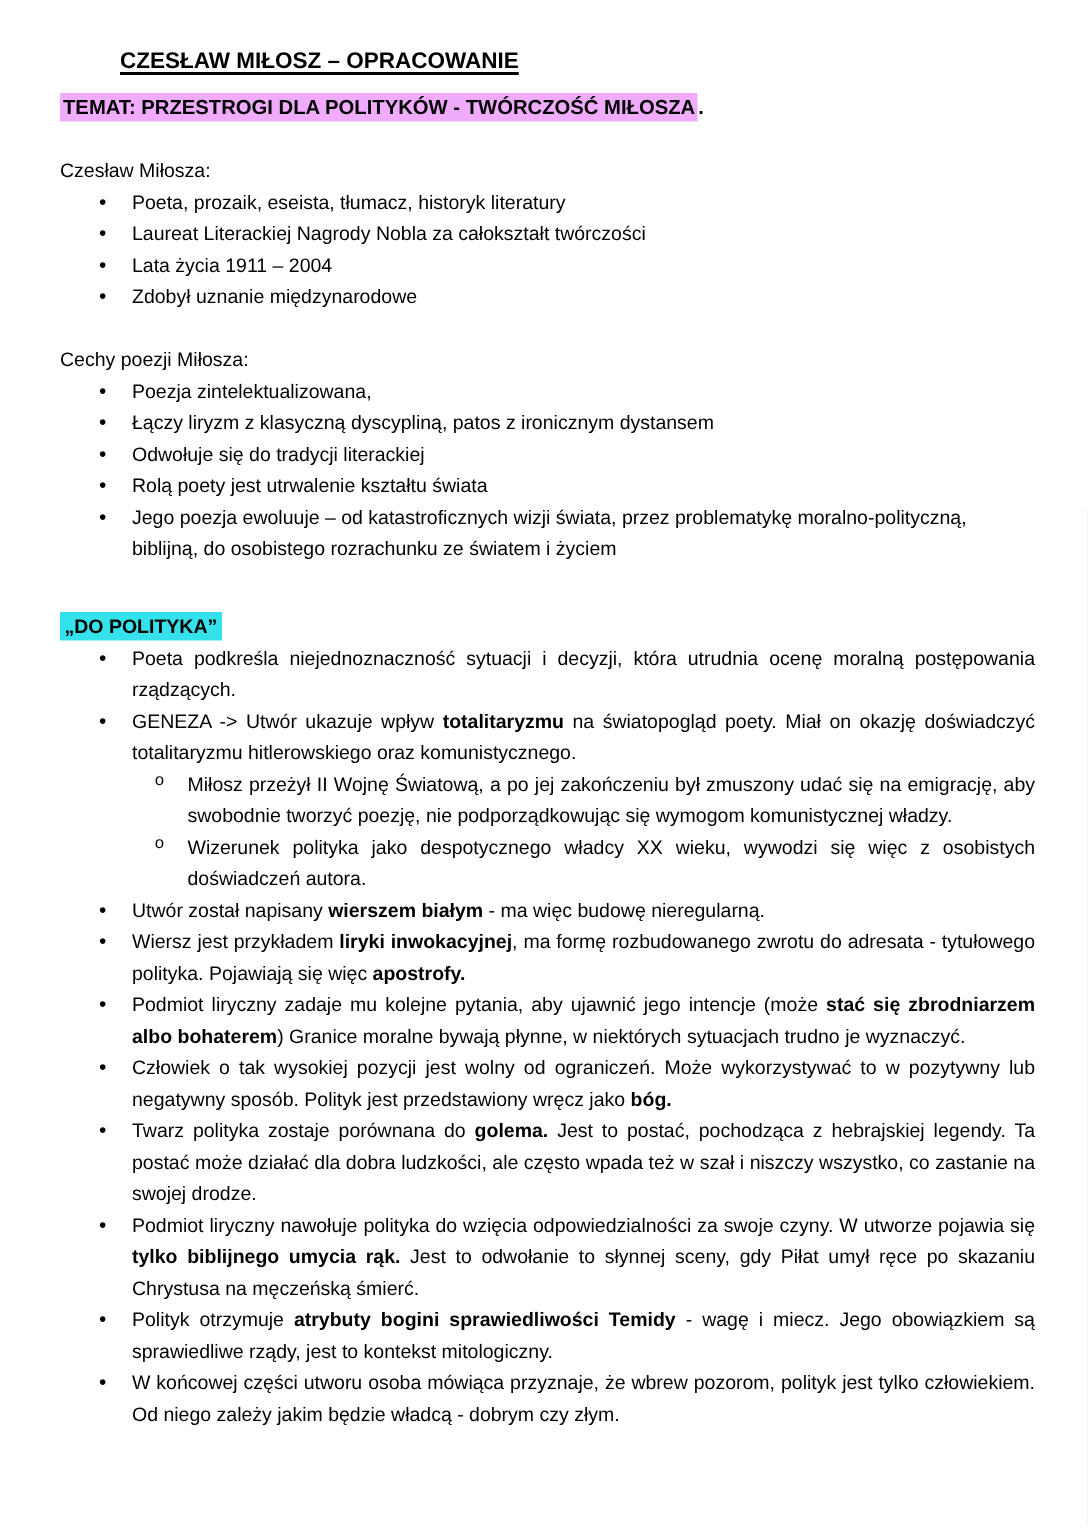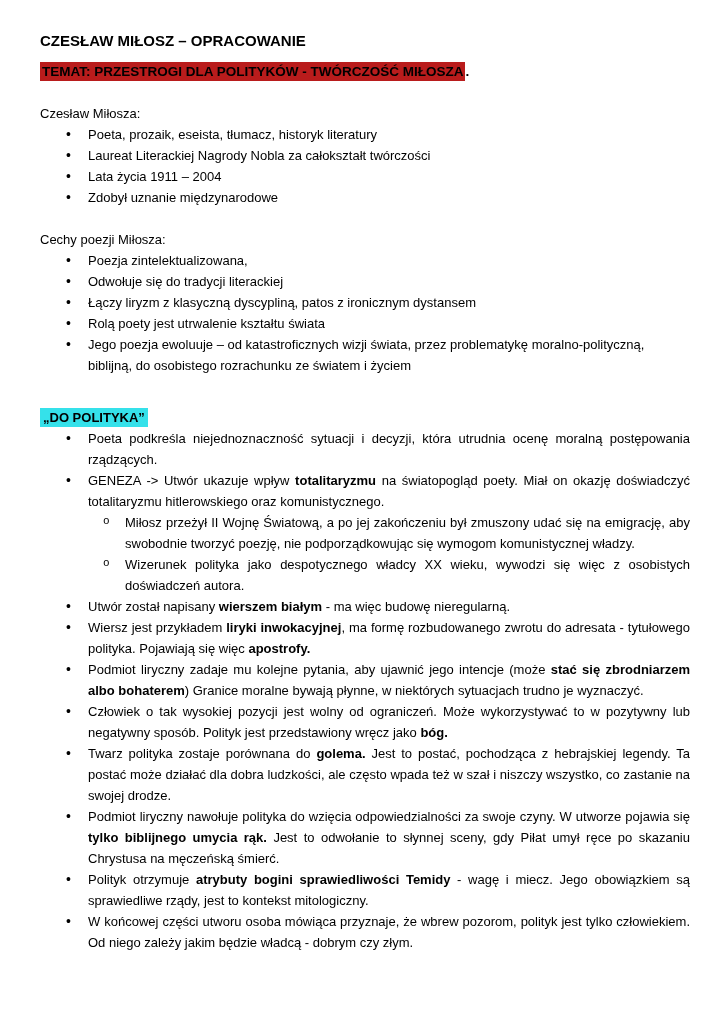--- a/index.html
+++ b/index.html
@@ -16,22 +16,24 @@
     color:#000;
     overflow:hidden;
   }
   .doc-title {
     margin:0;
     font-size:15px;
     font-weight:bold;
     line-height:21px;
   }
   .doc-title .u {
+    text-decoration:underline;
     text-underline-offset:3px;
     text-decoration-thickness:1.5px;
+    margin-left:40px;
   }
   .topic {
     margin:10px 0 0 0;
     font-weight:bold;
     font-size:13.5px;
   }
   .hl { padding:2px 2px; }
   .sec-heading { margin:21px 0 0 0; }
   section.s3 .sec-heading { margin-top:31px; font-weight:bold; }
   .sec-heading .hl-cyan { padding:2px 3px; }
@@ -51,37 +53,37 @@
     font-family:"Liberation Mono", monospace;
   }
   .justify li { text-align:justify; }
   .b { font-weight:bold; }
 </style>
 </head>
 <body>
 
 <div class="page">
   <h1 class="doc-title"><span class="u">CZESŁAW MIŁOSZ – OPRACOWANIE</span></h1>
-  <p class="topic"><span class="hl" id="topic-hl" style="background: #b91c1c;">TEMAT: PRZESTROGI DLA POLITYKÓW - TWÓRCZOŚĆ MIŁOSZA</span><span>.</span></p>
+  <p class="topic"><span class="hl" id="topic-hl" style="background: #f0abfc;">TEMAT: PRZESTROGI DLA POLITYKÓW - TWÓRCZOŚĆ MIŁOSZA</span><span>.</span></p>
   <div id="sections">
       <section class="s1">
         <p class="sec-heading"><span>Czesław Miłosza:</span></p>
         <ul class="bullets">
           <li class="lvl1"><span>Poeta, prozaik, eseista, tłumacz, historyk literatury</span></li>
           <li class="lvl1"><span>Laureat Literackiej Nagrody Nobla za całokształt twórczości</span></li>
           <li class="lvl1"><span>Lata życia 1911 – 2004</span></li>
           <li class="lvl1"><span>Zdobył uznanie międzynarodowe</span></li>
         </ul>
       </section>
       <section class="s2">
         <p class="sec-heading"><span>Cechy poezji Miłosza:</span></p>
         <ul class="bullets">
           <li class="lvl1"><span>Poezja zintelektualizowana,</span></li>
+          <li class="lvl1"><span>Łączy liryzm z klasyczną dyscypliną, patos z ironicznym dystansem</span></li>
           <li class="lvl1"><span>Odwołuje się do tradycji literackiej</span></li>
-          <li class="lvl1"><span>Łączy liryzm z klasyczną dyscypliną, patos z ironicznym dystansem</span></li>
           <li class="lvl1"><span>Rolą poety jest utrwalenie kształtu świata</span></li>
           <li class="lvl1"><span>Jego poezja ewoluuje – od katastroficznych wizji świata, przez problematykę moralno-polityczną, biblijną, do osobistego rozrachunku ze światem i życiem</span></li>
         </ul>
       </section>
       <section class="s3">
         <p class="sec-heading"><span class="hl hl-cyan b" style="background: rgb(53, 225, 234);">„DO POLITYKA”</span></p>
         <ul class="bullets justify">
           <li class="lvl1"><span>Poeta podkreśla niejednoznaczność sytuacji i decyzji, która utrudnia ocenę moralną postępowania rządzących.</span></li>
           <li class="lvl1"><span>GENEZA -&gt; Utwór ukazuje wpływ </span><span class="b">totalitaryzmu</span><span> na światopogląd poety. Miał on okazję doświadczyć totalitaryzmu hitlerowskiego oraz komunistycznego.</span></li>
           <li class="lvl2"><span>Miłosz przeżył II Wojnę Światową, a po jej zakończeniu był zmuszony udać się na emigrację, aby swobodnie tworzyć poezję, nie podporządkowując się wymogom komunistycznej władzy.</span></li>

